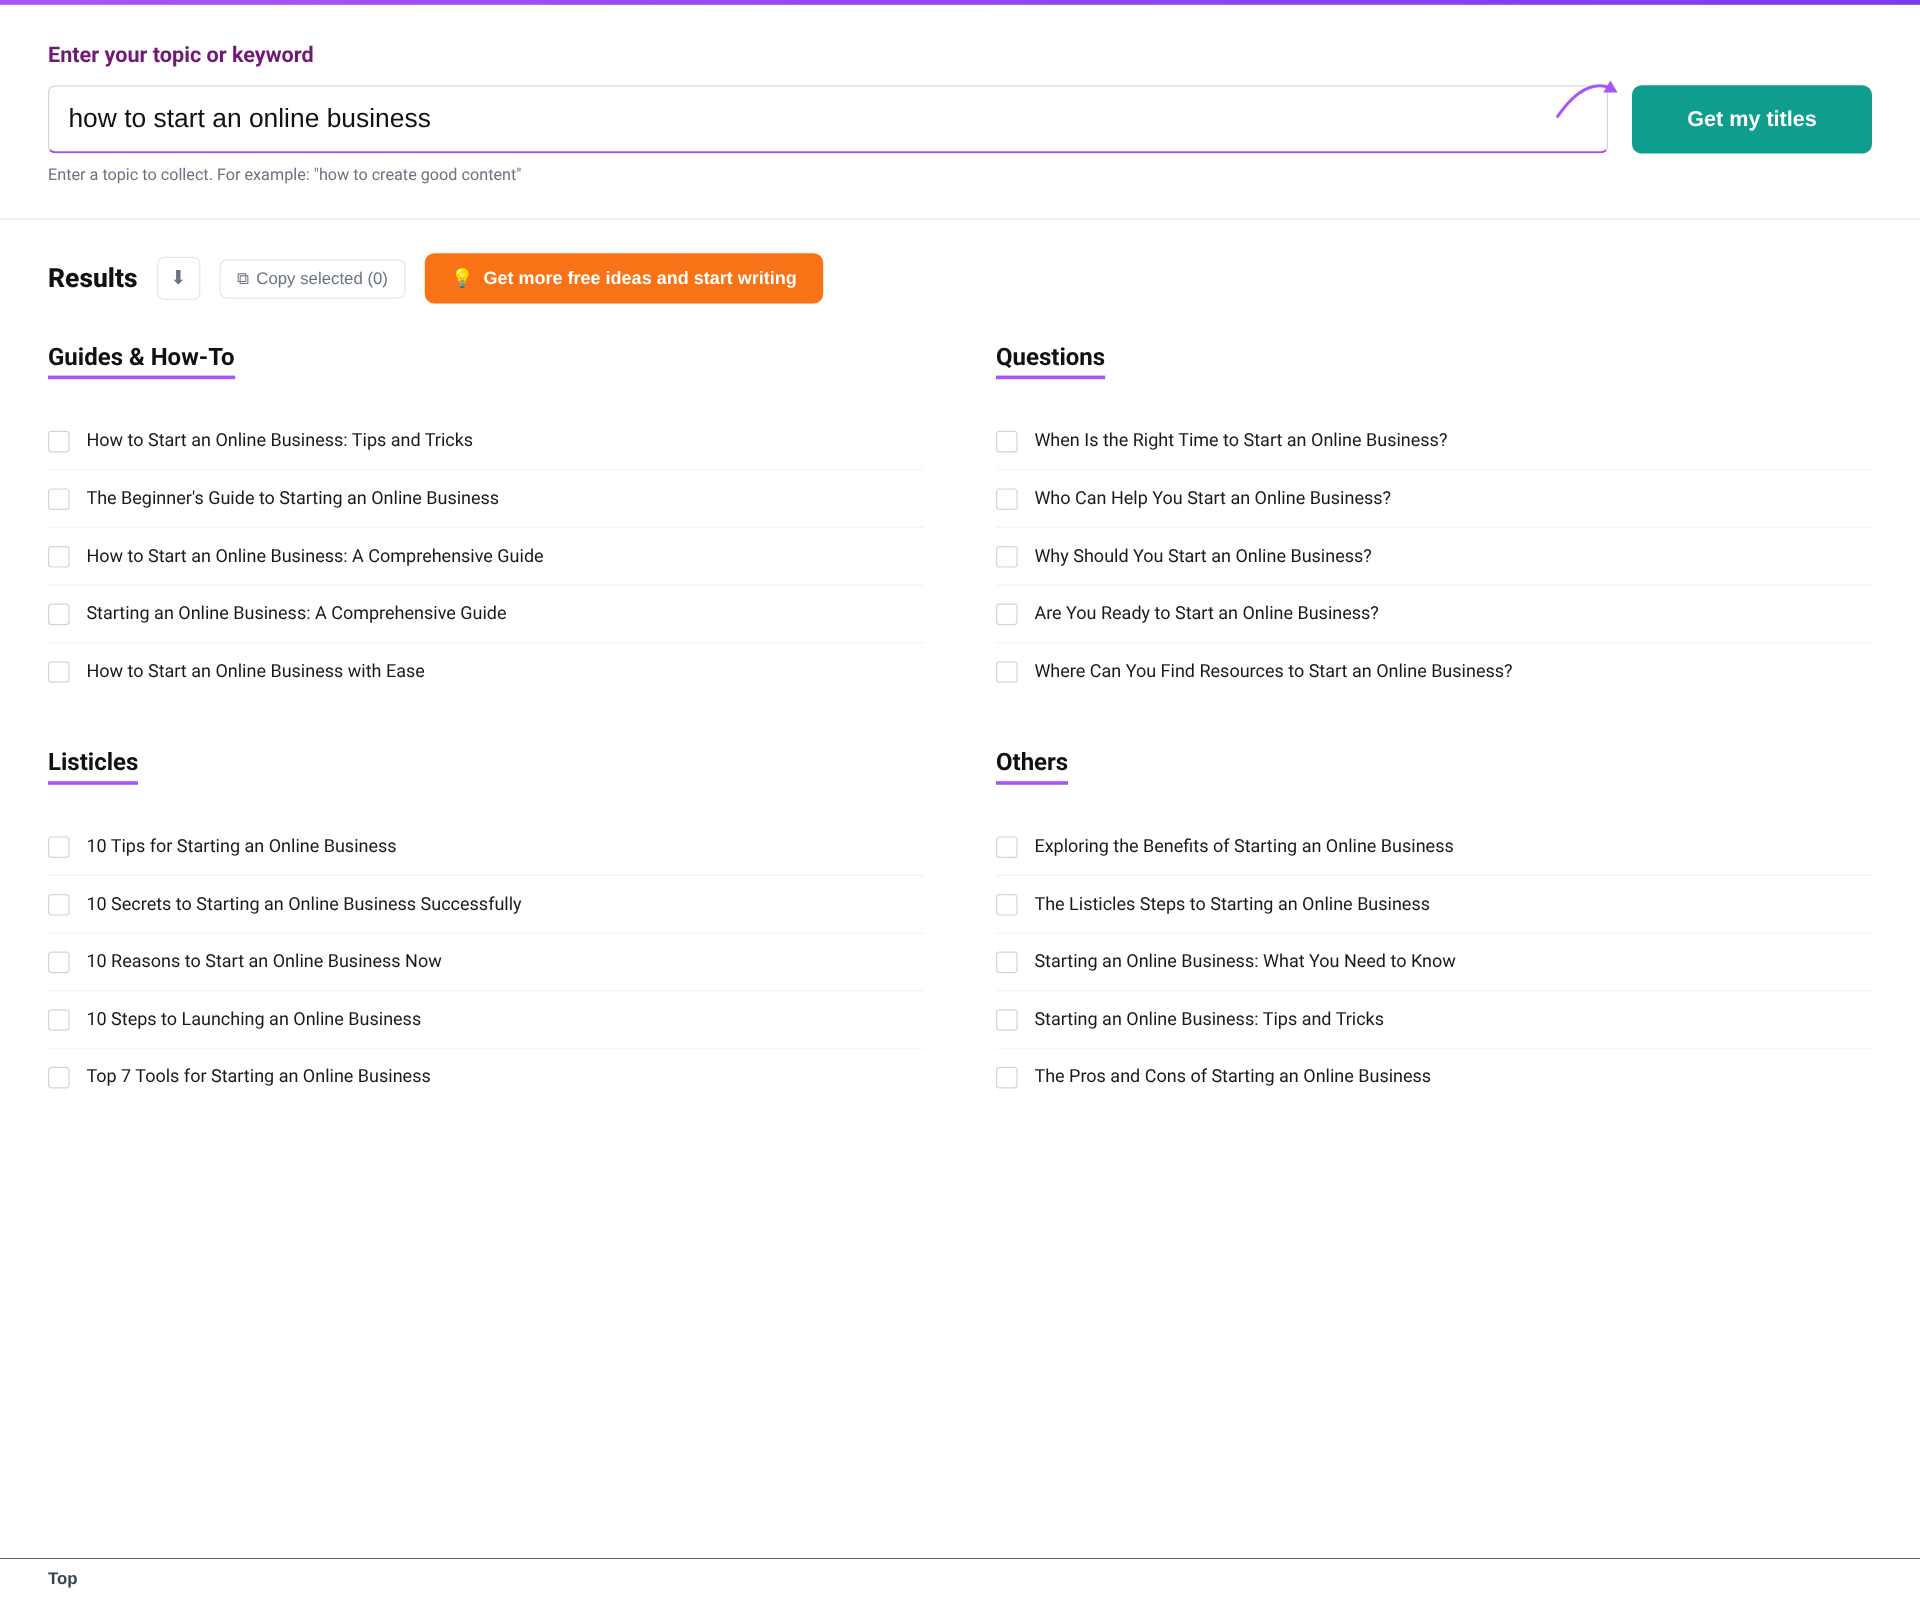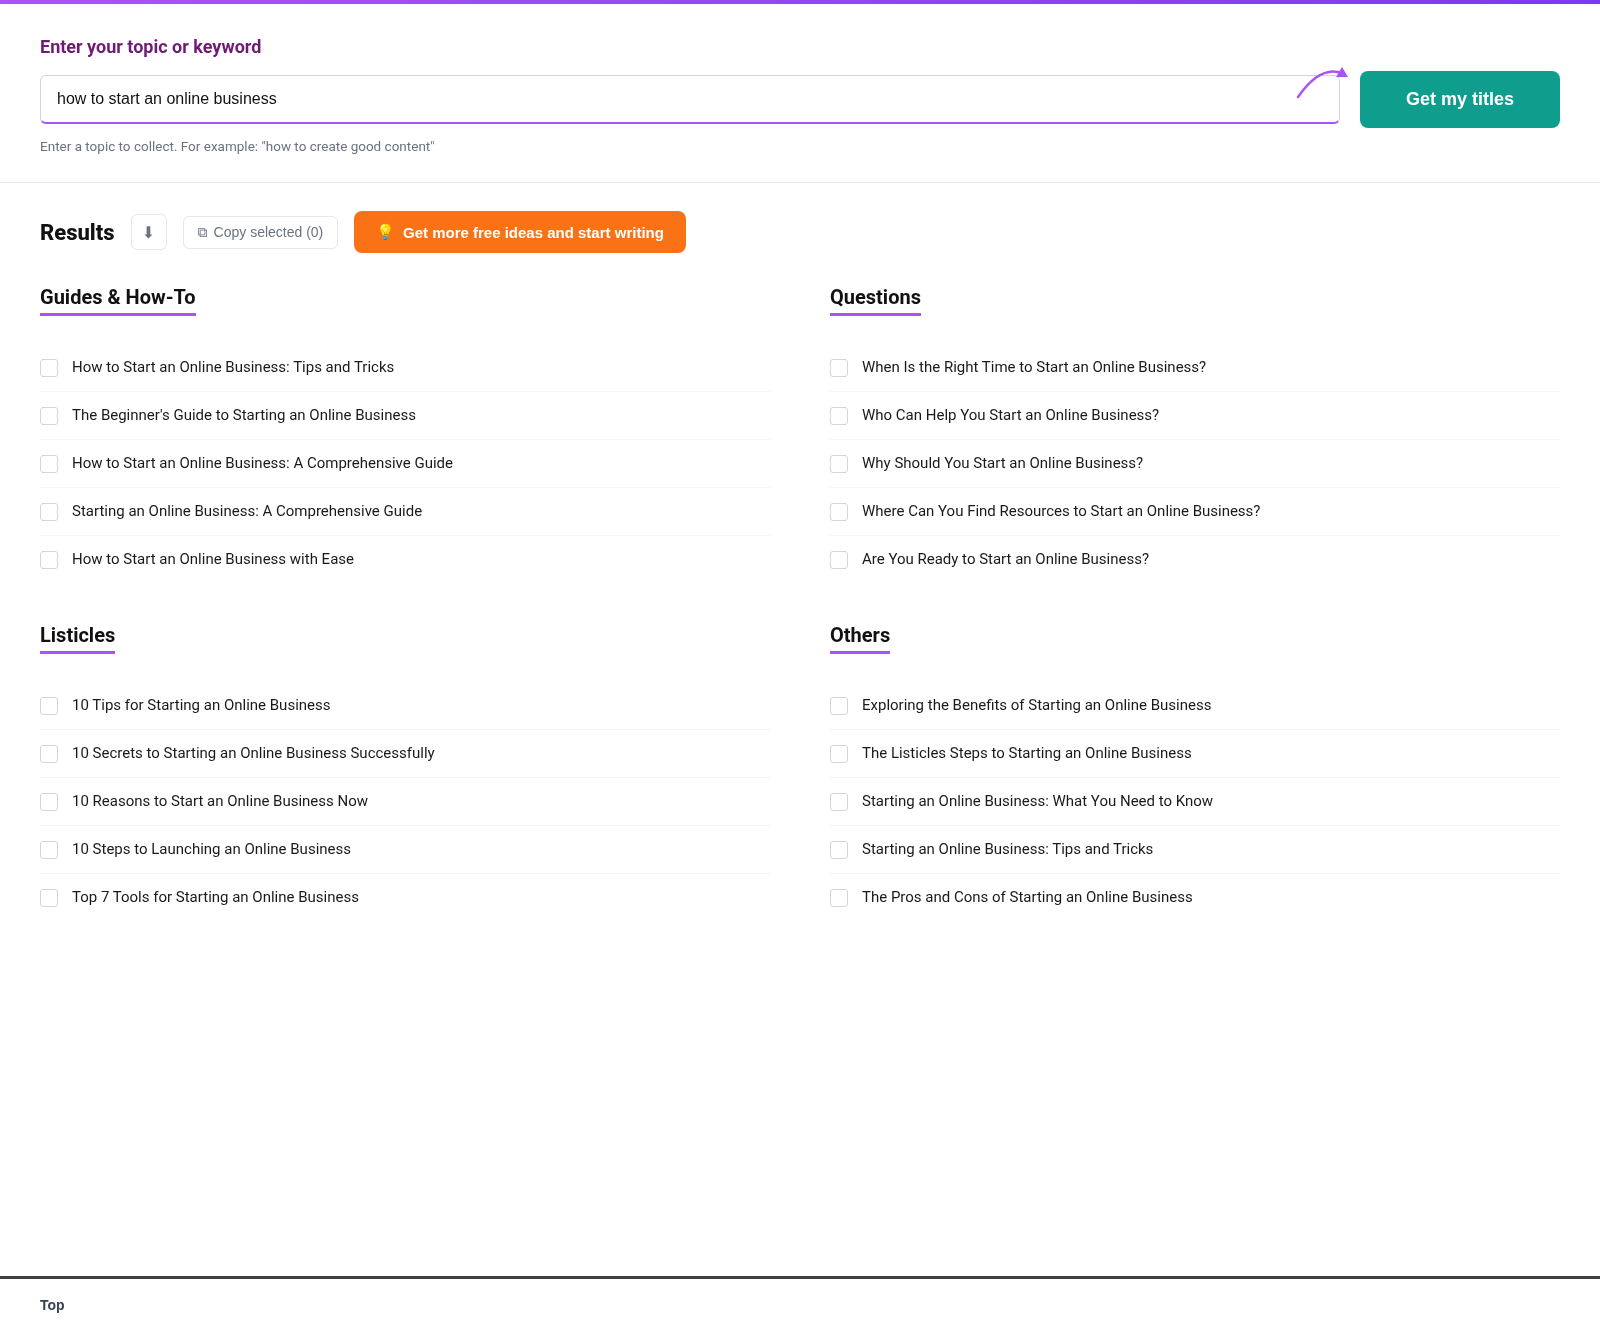--- a/index.html
+++ b/index.html
@@ -34,21 +34,21 @@
       align-items: center;
       gap: 20px;
       position: relative;
     }
 
     .search-input {
       flex: 1;
       border: 1.5px solid #d1d5db;
       border-radius: 6px;
       padding: 14px 16px;
-      font-size: 16px;
+      font-size: 22px;
       color: #111;
       outline: none;
       border-bottom: 2px solid #a855f7;
     }
 
     .get-titles-btn {
       background: #0f9e8e;
       color: #fff;
       border: none;
       border-radius: 8px;
@@ -194,22 +194,22 @@
       color: #1a1a1a;
       line-height: 1.4;
     }
 
     .bottom-nav {
       position: fixed;
       bottom: 0;
       left: 0;
       width: 100%;
       background: #fff;
-      border-top: 3px solid #404040;
-      padding: 18px 40px;
+      border-top: 1px solid #404040;
+      padding: 8px 40px;
       display: flex;
       align-items: center;
     }
 
     .top-btn {
       font-size: 14px;
       color: #374151;
       font-weight: 600;
       cursor: pointer;
       background: none;
@@ -289,25 +289,25 @@
         <label class="item-row">
           <input type="checkbox" class="item-checkbox" style="">
           <span class="item-text">Who Can Help You Start an Online Business?</span>
         </label>
         <label class="item-row">
           <input type="checkbox" class="item-checkbox" style="">
           <span class="item-text">Why Should You Start an Online Business?</span>
         </label>
         <label class="item-row">
           <input type="checkbox" class="item-checkbox" style="">
+          <span class="item-text">Are You Ready to Start an Online Business?</span>
+        </label>
+        <label class="item-row">
+          <input type="checkbox" class="item-checkbox" style="">
           <span class="item-text">Where Can You Find Resources to Start an Online Business?</span>
-        </label>
-        <label class="item-row">
-          <input type="checkbox" class="item-checkbox" style="">
-          <span class="item-text">Are You Ready to Start an Online Business?</span>
         </label>
       </div>
     </div>
 
     <div class="category-section">
       <span class="category-title">Listicles</span>
       <div class="category-items">
         <label class="item-row">
           <input type="checkbox" class="item-checkbox" style="">
           <span class="item-text">10 Tips for Starting an Online Business</span>

